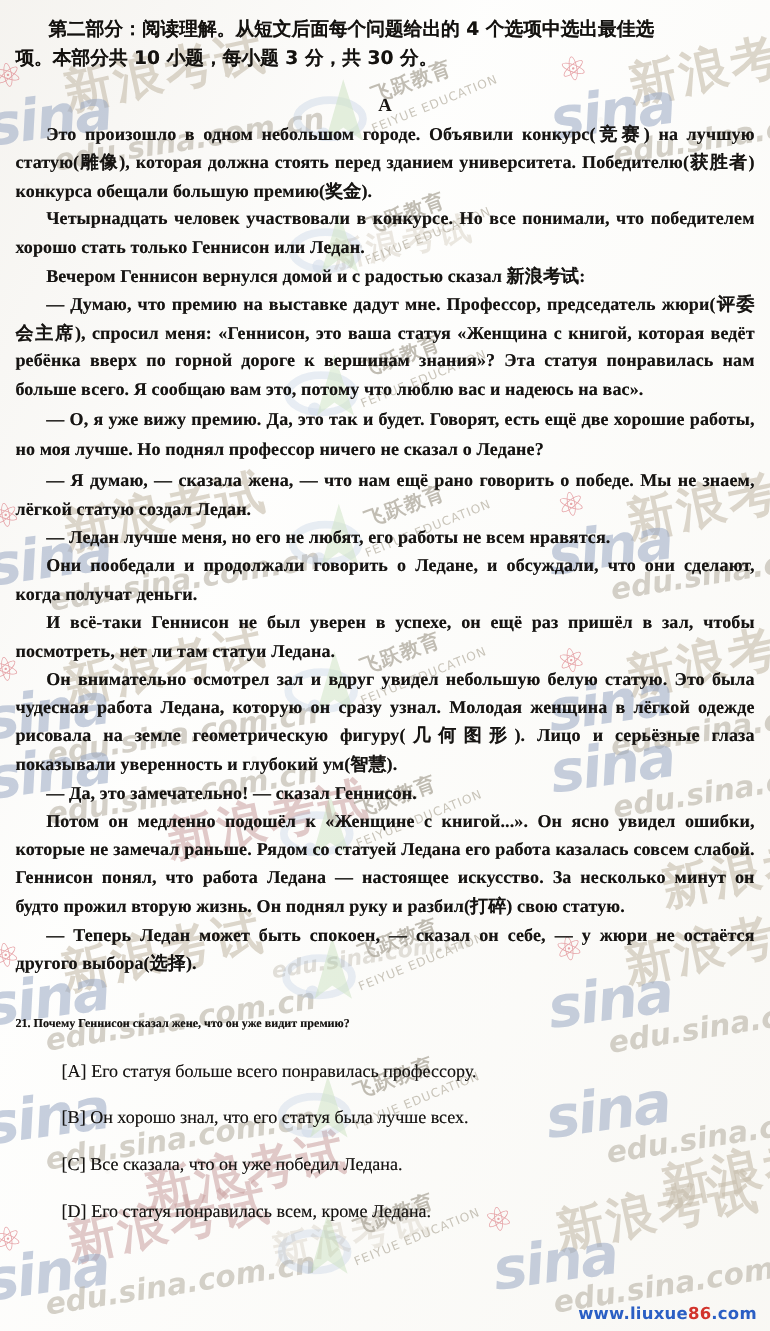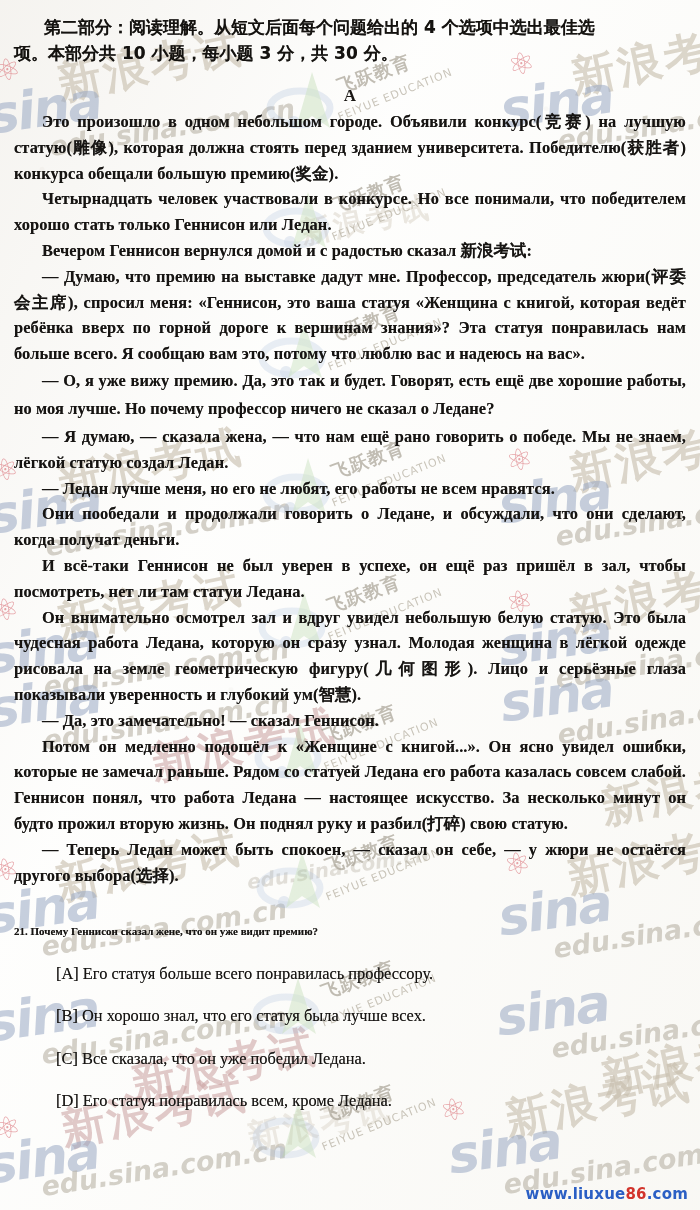--- a/index.html
+++ b/index.html
@@ -366,21 +366,21 @@
     <p class="heading-cn">第二部分：阅读理解。从短文后面每个问题给出的 4 个选项中选出最佳选</p>
     <p class="heading-cn" style="text-indent:0;">项。本部分共 10 小题，每小题 3 分，共 30 分。</p>
 
     <div class="spacer-md"></div>
     <p class="section-letter">A</p>
 
     <p class="para indent">Это произошло в одном небольшом городе. Объявили конкурс(竞赛) на лучшую статую(雕像), которая должна стоять перед зданием университета. Победителю(获胜者) конкурса обещали большую премию(奖金).</p>
     <p class="para indent">Четырнадцать человек участвовали в конкурсе. Но все понимали, что победителем хорошо стать только Геннисон или Ледан.</p>
     <p class="para indent">Вечером Геннисон вернулся домой и с радостью сказал 新浪考试:</p>
     <p class="para indent">— Думаю, что премию на выставке дадут мне. Профессор, председатель жюри(评委会主席), спросил меня: «Геннисон, это ваша статуя «Женщина с книгой, которая ведёт ребёнка вверх по горной дороге к вершинам знания»? Эта статуя понравилась нам больше всего. Я сообщаю вам это, потому что люблю вас и надеюсь на вас».</p>
-    <p class="para indent" style="line-height:28.5px;">— О, я уже вижу премию. Да, это так и будет. Говорят, есть ещё две хорошие работы, но моя лучше. Но почему профессор ничего не сказал о Ледане?</p>
+    <p class="para indent" style="line-height:28.5px;">— О, я уже вижу премию. Да, это так и будет. Говорят, есть ещё две хорошие работы, но моя лучше. Но поднял профессор ничего не сказал о Ледане?</p>
     <p class="para indent">— Я думаю, — сказала жена, — что нам ещё рано говорить о победе. Мы не знаем, лёгкой статую создал Ледан.</p>
     <p class="para indent">— Ледан лучше меня, но его не любят, его работы не всем нравятся.</p>
     <p class="para indent">Они пообедали и продолжали говорить о Ледане, и обсуждали, что они сделают, когда получат деньги.</p>
     <p class="para indent">И всё-таки Геннисон не был уверен в успехе, он ещё раз пришёл в зал, чтобы посмотреть, нет ли там статуи Ледана.</p>
     <p class="para indent">Он внимательно осмотрел зал и вдруг увидел небольшую белую статую. Это была чудесная работа Ледана, которую он сразу узнал. Молодая женщина в лёгкой одежде рисовала на земле геометрическую фигуру(几何图形). Лицо и серьёзные глаза показывали уверенность и глубокий ум(智慧).</p>
     <p class="para indent">— Да, это замечательно! — сказал Геннисон.</p>
     <p class="para indent">Потом он медленно подошёл к «Женщине с книгой...». Он ясно увидел ошибки, которые не замечал раньше. Рядом со статуей Ледана его работа казалась совсем слабой. Геннисон понял, что работа Ледана — настоящее искусство. За несколько минут он будто прожил вторую жизнь. Он поднял руку и разбил(打碎) свою статую.</p>
     <p class="para indent">— Теперь Ледан может быть спокоен, — сказал он себе, — у жюри не остаётся другого выбора(选择).</p>
 
     <div class="spacer-lg"></div>

